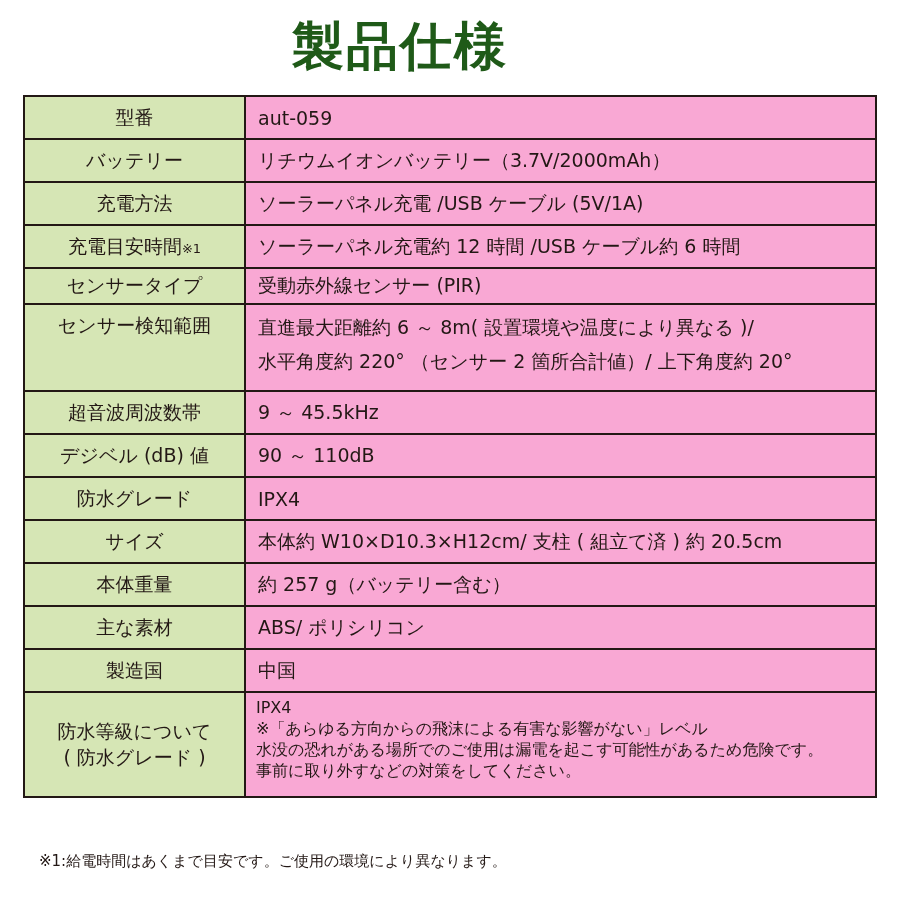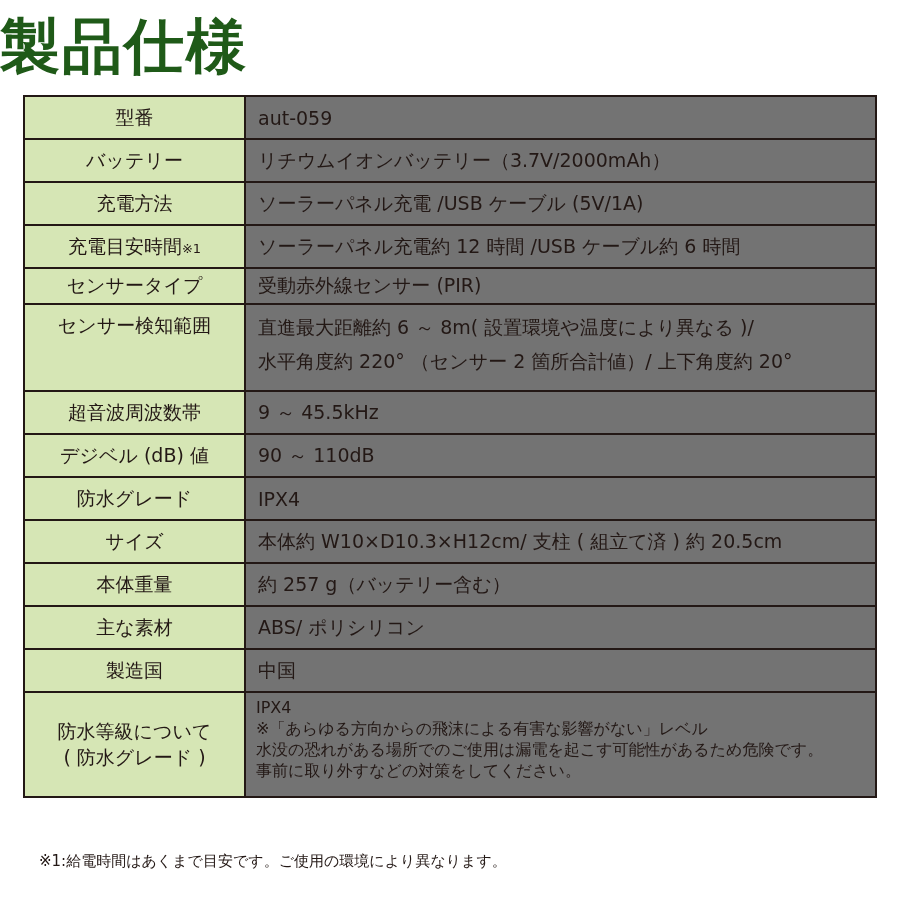--- a/index.html
+++ b/index.html
@@ -1,36 +1,36 @@
 <!DOCTYPE html>
 <html><head>
 <meta charset="utf-8">
 <style>
   html, body { margin: 0; padding: 0; }
   body {
     width: 900px; height: 900px; background: #ffffff; position: relative; overflow: hidden;
     font-family: "DejaVu Sans", "Liberation Sans", sans-serif; color: #231815;
   }
   .title {
-    position: absolute; left: 0; top: 6px; width: 800px; text-align: left;
-    font-size: 60px; font-weight: bold; color: #1f5a18; letter-spacing: 2px; line-height: 80px;
+    position: absolute; left: 0; top: 6px; width: 800px; text-align: center;
+    font-size: 52px; font-weight: bold; color: #1f5a18; letter-spacing: 2px; line-height: 80px;
   }
   .spec-table {
     position: absolute; left: 23px; top: 95px; width: 854px;
     border-collapse: collapse; border: 2.5px solid #231815;
     table-layout: fixed;
   }
   .spec-table td {
     border: 2px solid #231815; padding: 0; vertical-align: middle;
   }
   .spec-table td.label {
     width: 219px; background: #d6e6b5; text-align: center; font-size: 19px; color: #231815; margin-top: 8px;
   }
   .spec-table td.value {
-    background: #737373; text-align: left; padding-left: 12px; font-size: 19px; color: #231815;
+    background: #f9a8d4; text-align: left; padding-left: 12px; font-size: 19px; color: #231815;
     white-space: nowrap;
   }
   .spec-table td.value.small { font-size: 15.5px; padding-left: 10px; }
   .spec-table td.value.multi { line-height: 34px; vertical-align: top; padding-top: 5px; }
   .spec-table td.value.notes { font-size: 16px; line-height: 21px; padding-top: 4px; padding-left: 10px; vertical-align: top; }
   .spec-table td.label.top { vertical-align: top; padding-top: 8px; }
   .sup { font-size: 13px; }
   .footnotes {
     position: absolute; left: 39px; top: 851px; font-size: 15px; line-height: 20px; color: #231815;
   }

